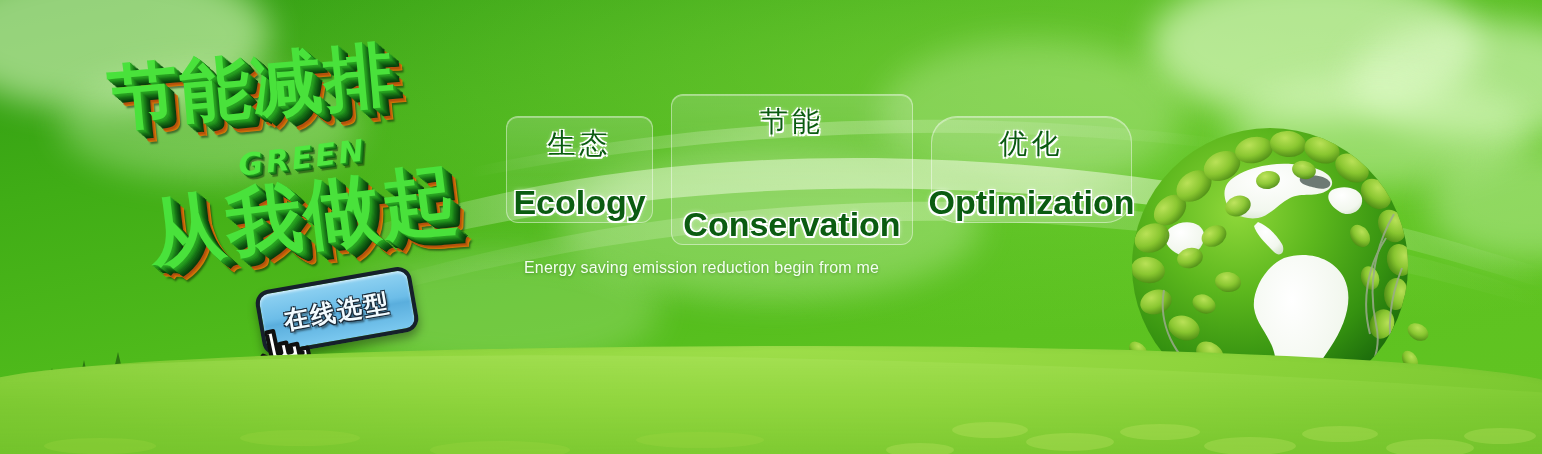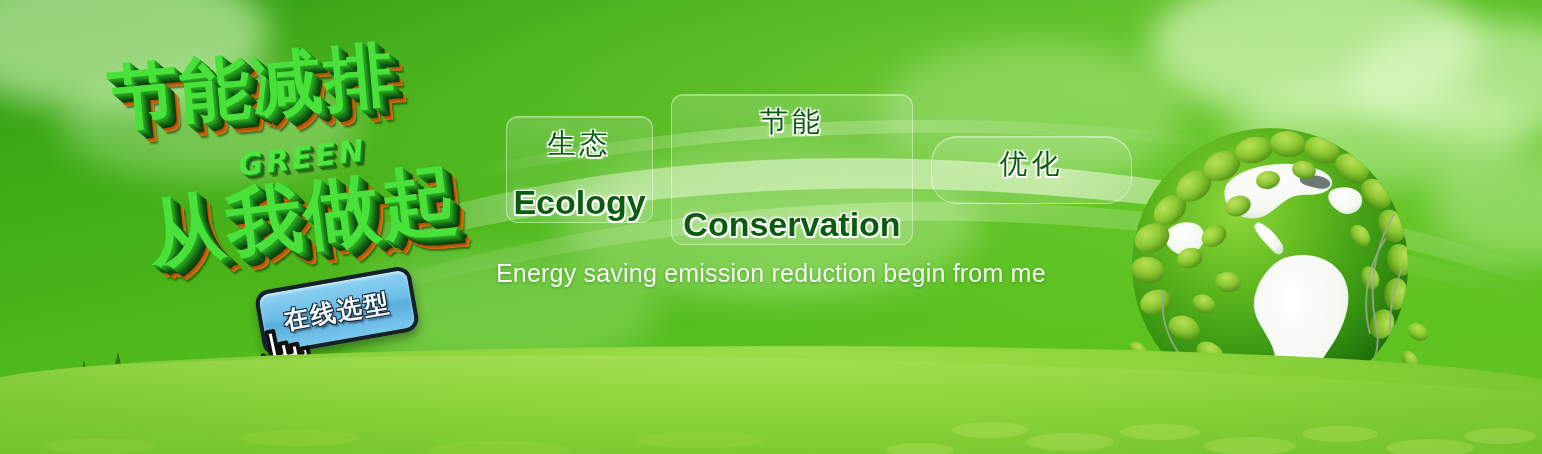--- a/index.html
+++ b/index.html
@@ -116,23 +116,23 @@
   .card-en{
     font-family:"Liberation Sans","DejaVu Sans",sans-serif;
     font-size:34px;font-weight:700;color:#0b5c11;letter-spacing:0px;
     text-shadow:-1.5px -1.5px 0 #fff,1.5px -1.5px 0 #fff,-1.5px 1.5px 0 #fff,1.5px 1.5px 0 #fff,
                 0 0 5px rgba(255,255,255,.9);
     white-space:nowrap;
   }
 
   
   .subtitle{
-    position:absolute;left:496px;top:259px;
+    position:absolute;left:524px;top:259px;
     font-family:"Liberation Sans","DejaVu Sans",sans-serif;
-    font-size:25px;color:#f4fff0;letter-spacing:.2px;
+    font-size:16px;color:#f4fff0;letter-spacing:.2px;
     text-shadow:0 1px 3px rgba(30,90,20,.45);
     white-space:nowrap;
   }
 </style>
 </head>
 <body>
 
 <div class="banner">
 
   <div>
@@ -201,20 +201,21 @@
     <div class="card card-1">
       <div class="card-cn">生态</div>
       <div class="card-en">Ecology</div>
     </div>
     <div class="card card-2">
       <div class="card-cn">节能</div>
       <div class="card-en">Conservation</div>
     </div>
     <div class="card card-3">
       <div class="card-cn">优化</div>
+      <div class="card-en">Optimization</div>
     </div>
   </div>
 
   <div class="subtitle">Energy saving emission reduction begin from me</div>
 
   <div class="globe-wrap">
     <svg viewBox="0 0 312 300" width="312" height="300">
       <defs>
         <radialGradient id="gsphere" cx="38%" cy="30%" r="78%">
           <stop offset="0%" stop-color="#8fd83a"></stop>

